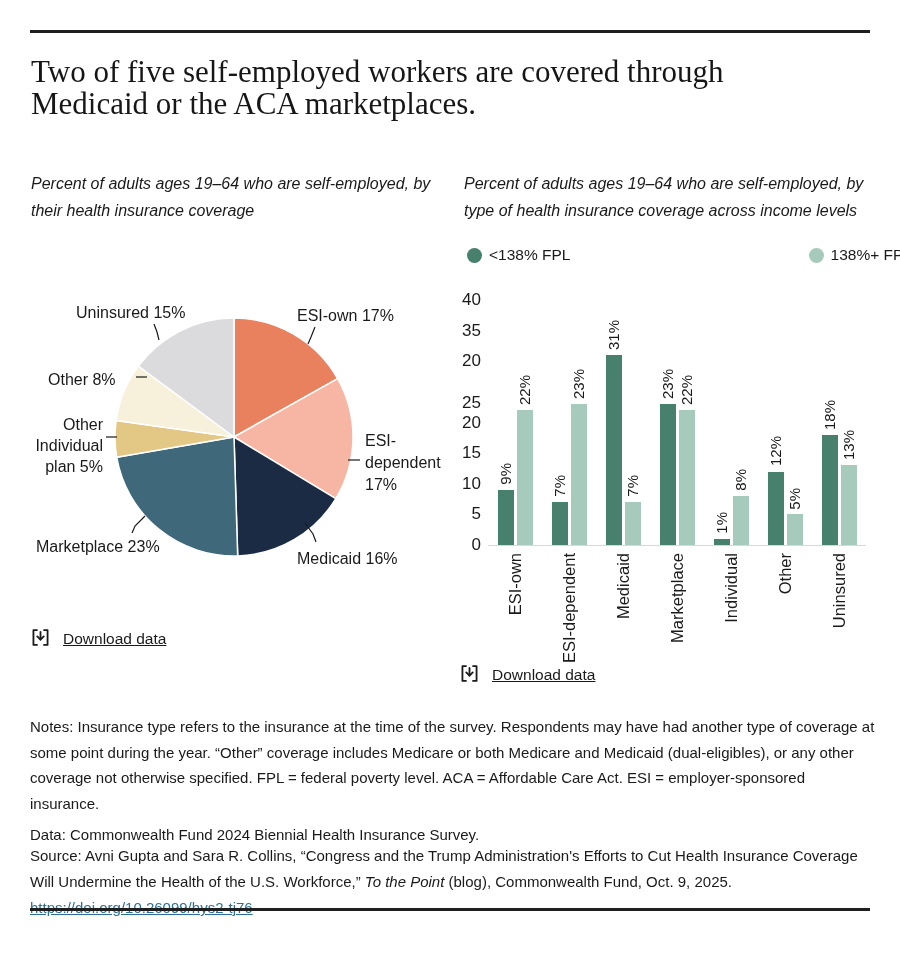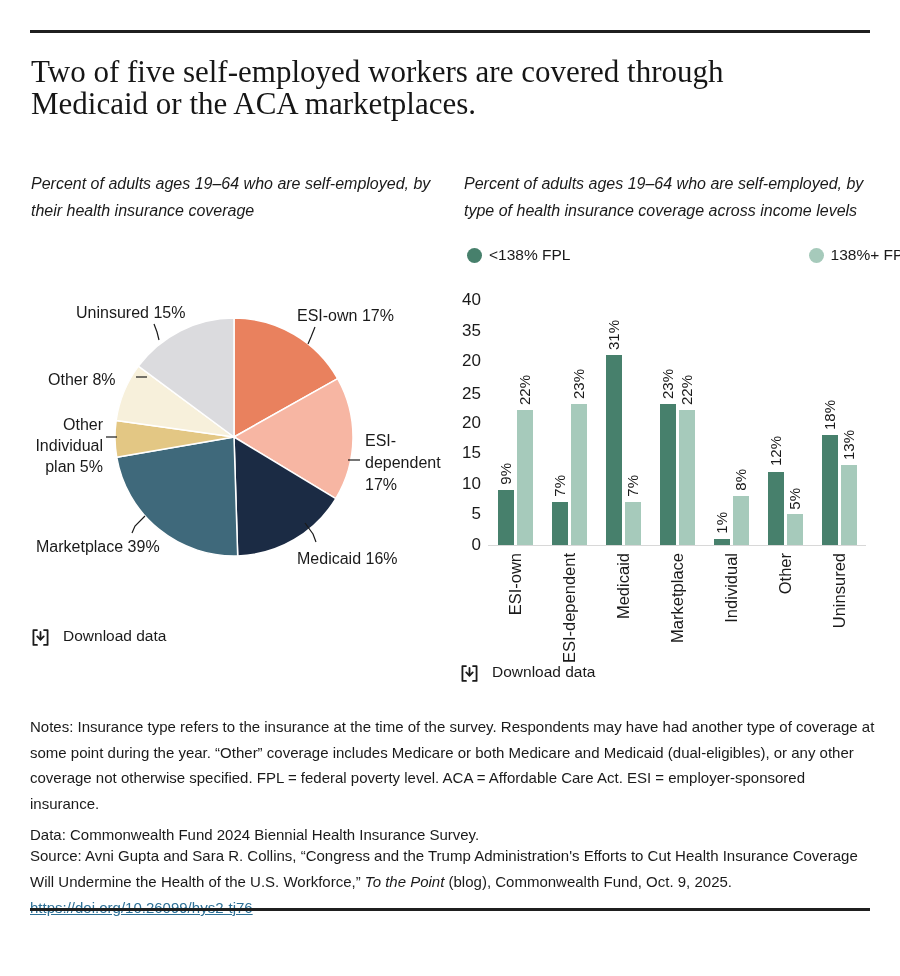--- a/index.html
+++ b/index.html
@@ -42,22 +42,22 @@
   .bar-col{display:flex;flex-direction:column;align-items:center;justify-content:flex-end;height:100%;}
   .bar-value{writing-mode:vertical-rl;transform:rotate(180deg);font-size:15px;
              margin-bottom:5px;color:#1a1a1a;white-space:nowrap;}
   .bar{width:16px;}
   .cats{position:absolute;left:33px;top:313px;width:378px;display:flex;}
   .cat-cell{flex:1 1 0;display:flex;justify-content:center;align-items:flex-start;}
   .cat-label{writing-mode:vertical-rl;transform:rotate(180deg);font-size:16.5px;
              white-space:nowrap;color:#1a1a1a;}
 
   
-  .download{position:absolute;display:flex;align-items:flex-start;gap:12px;background:none;border:none;
-            padding:0;font-family:"Liberation Sans",sans-serif;font-size:15.5px;color:#1a1a1a;cursor:pointer;}
+  .download{position:absolute;display:flex;align-items:flex-end;gap:12px;background:none;border:none;
+            padding:0;font-family:"Liberation Sans",sans-serif;font-size:15.5px;color:#1a1a1a;cursor:pointer;text-decoration:underline;}
   .dl-left{left:30px;top:627px;}
   .dl-right{left:459px;top:663px;}
 
   
   .notes{position:absolute;left:30px;top:714px;width:846px;font-size:15px;line-height:25.5px;}
   .notes p{margin:0;}
   .notes .data-line{margin-top:6px;}
   .source{position:absolute;left:30px;top:843px;width:846px;margin:0;font-size:15px;line-height:26px;}
   .source a{color:#2d7096;text-decoration:underline;}
   .source em{}
@@ -89,21 +89,21 @@
         <polyline points="145,236 135,246 132,253" fill="none" stroke="#1a1a1a" stroke-width="1.2"></polyline>
         <polyline points="106,157 117,157" fill="none" stroke="#1a1a1a" stroke-width="1.2"></polyline>
         <polyline points="136,97 147,97" fill="none" stroke="#1a1a1a" stroke-width="1.2"></polyline>
         <polyline points="154,44 157,52 159,60" fill="none" stroke="#1a1a1a" stroke-width="1.2"></polyline>
       </svg>
     <div class="pie-label pl-esi-own">ESI-own 17%</div>
     <div class="pie-label pl-esi-dependent">ESI-
 dependent
 17%</div>
     <div class="pie-label pl-medicaid">Medicaid 16%</div>
-    <div class="pie-label pl-marketplace">Marketplace 39%</div>
+    <div class="pie-label pl-marketplace">Marketplace 23%</div>
     <div class="pie-label pl-other-individual">Other
 Individual
 plan 5%</div>
     <div class="pie-label pl-other">Other 8%</div>
     <div class="pie-label pl-uninsured">Uninsured 15%</div>
   </div>
 
   <div class="bar-area">
     <div class="legend" id="bar-legend">
         <div class="legend-item">
@@ -115,21 +115,21 @@
           <span>138%+ FPL</span>
         </div>
       </div>
     <div class="plot-wrap">
       <div class="yticks" id="yticks">
           <div class="ytick" style="top: 235px;">0</div>
           <div class="ytick" style="top: 204.375px;">5</div>
           <div class="ytick" style="top: 173.75px;">10</div>
           <div class="ytick" style="top: 143.125px;">15</div>
           <div class="ytick" style="top: 112.5px;">20</div>
-          <div class="ytick" style="top: 84px;">25</div>
+          <div class="ytick" style="top: 93px;">25</div>
           <div class="ytick" style="top: 51.25px;">20</div>
           <div class="ytick" style="top: 20.625px;">35</div>
           <div class="ytick" style="top: -10px;">40</div>
         </div>
       <div class="plot" id="bar-plot">
           <div class="bar-group">
             <div class="bar-col">
               <span class="bar-value">9%</span>
               <div class="bar" style="height: 55.125px; background: rgb(71, 128, 108);"></div>
             </div>

